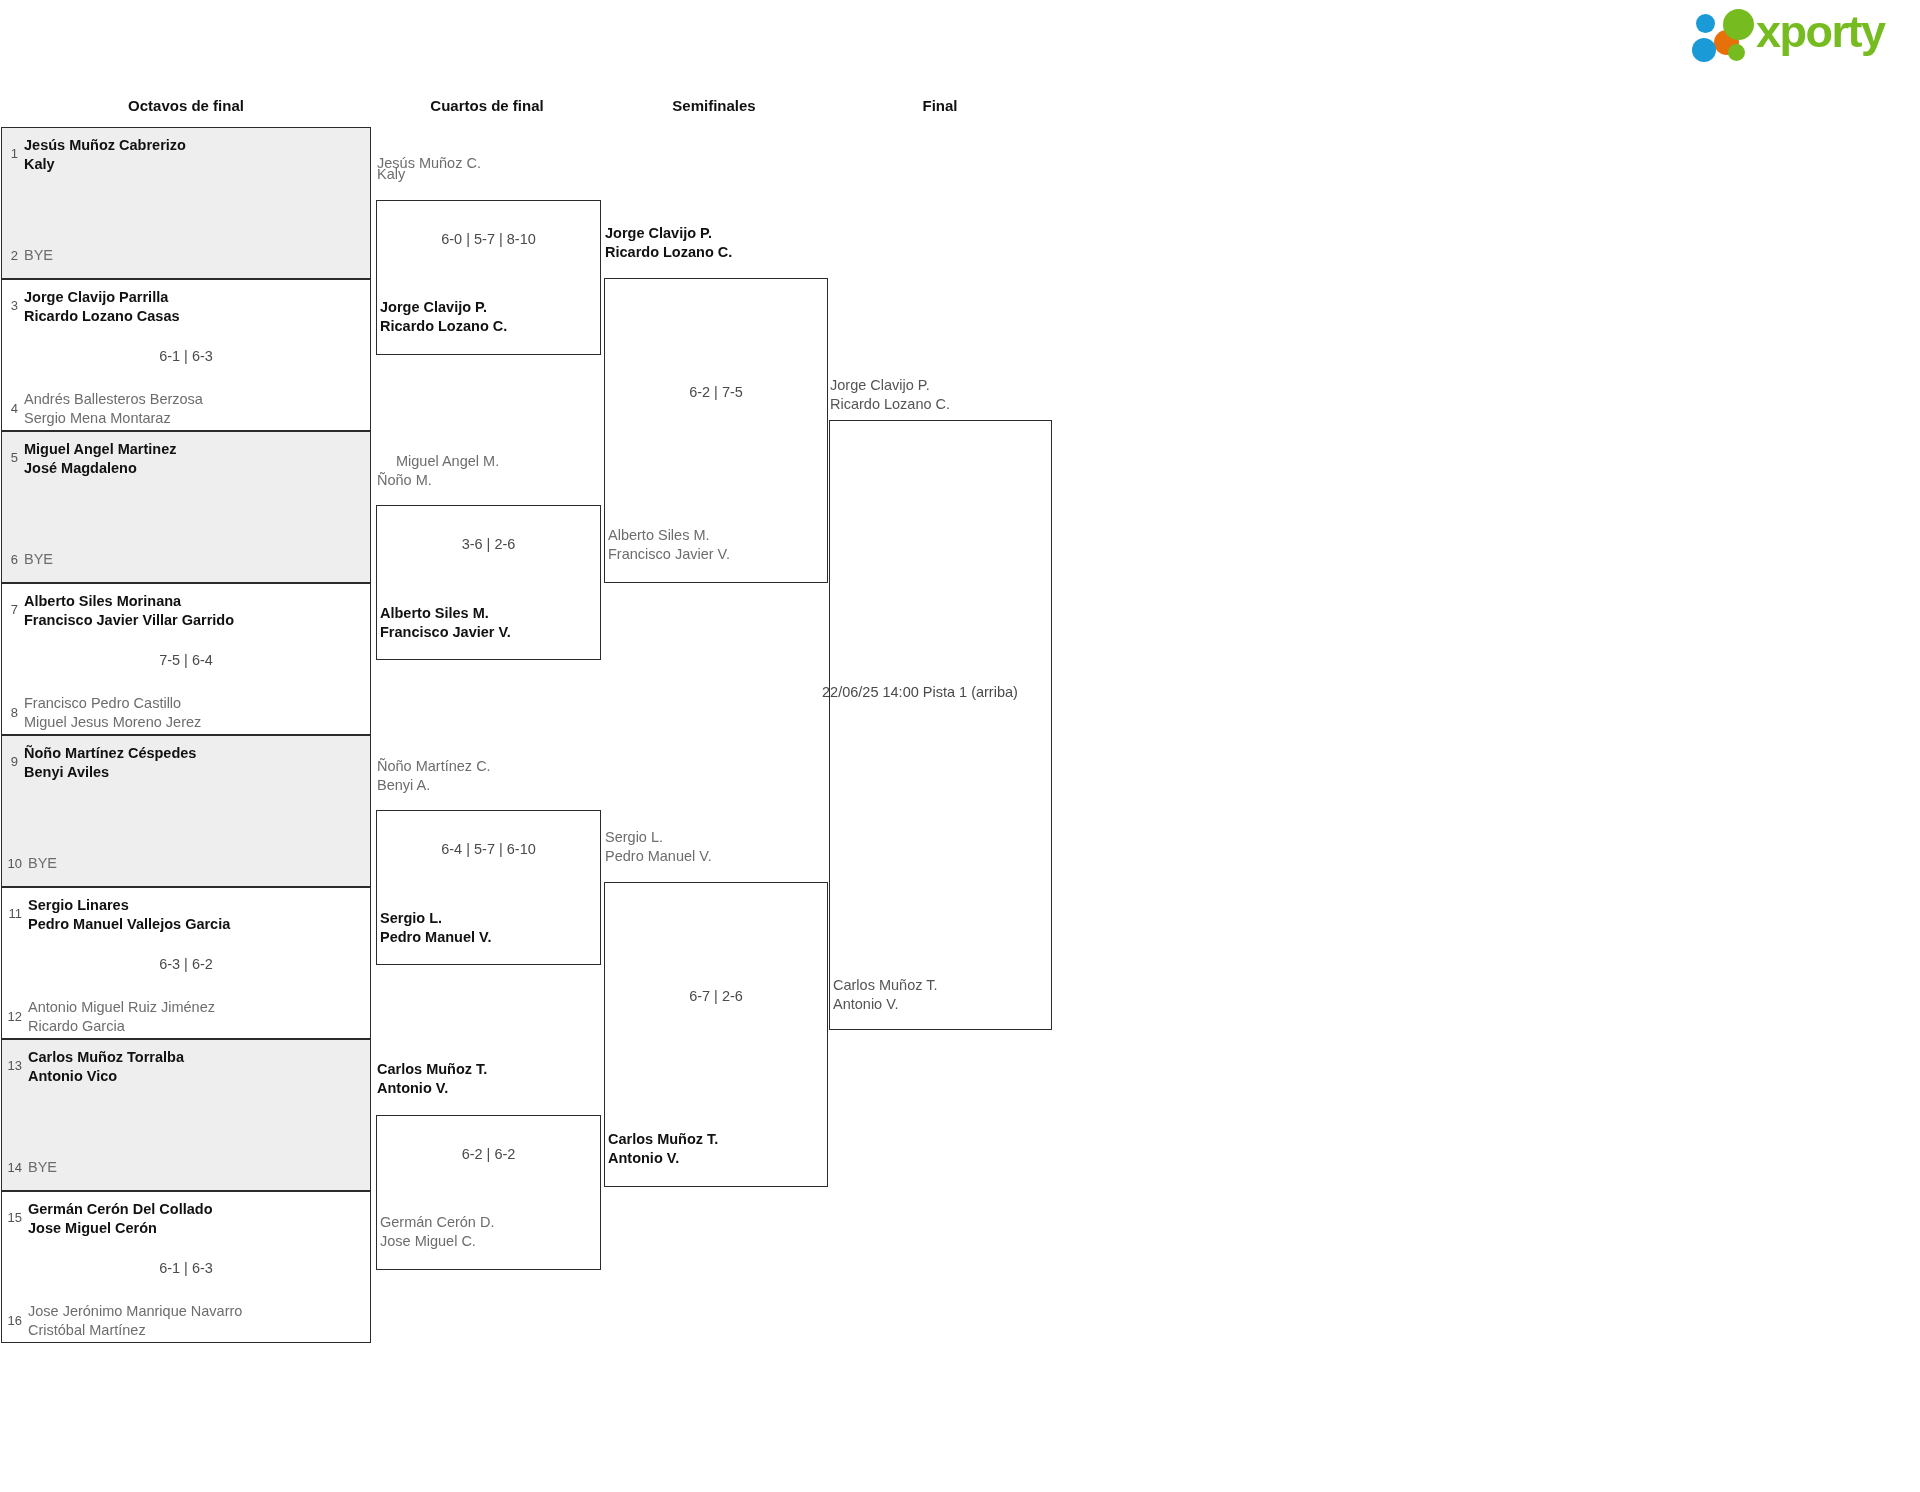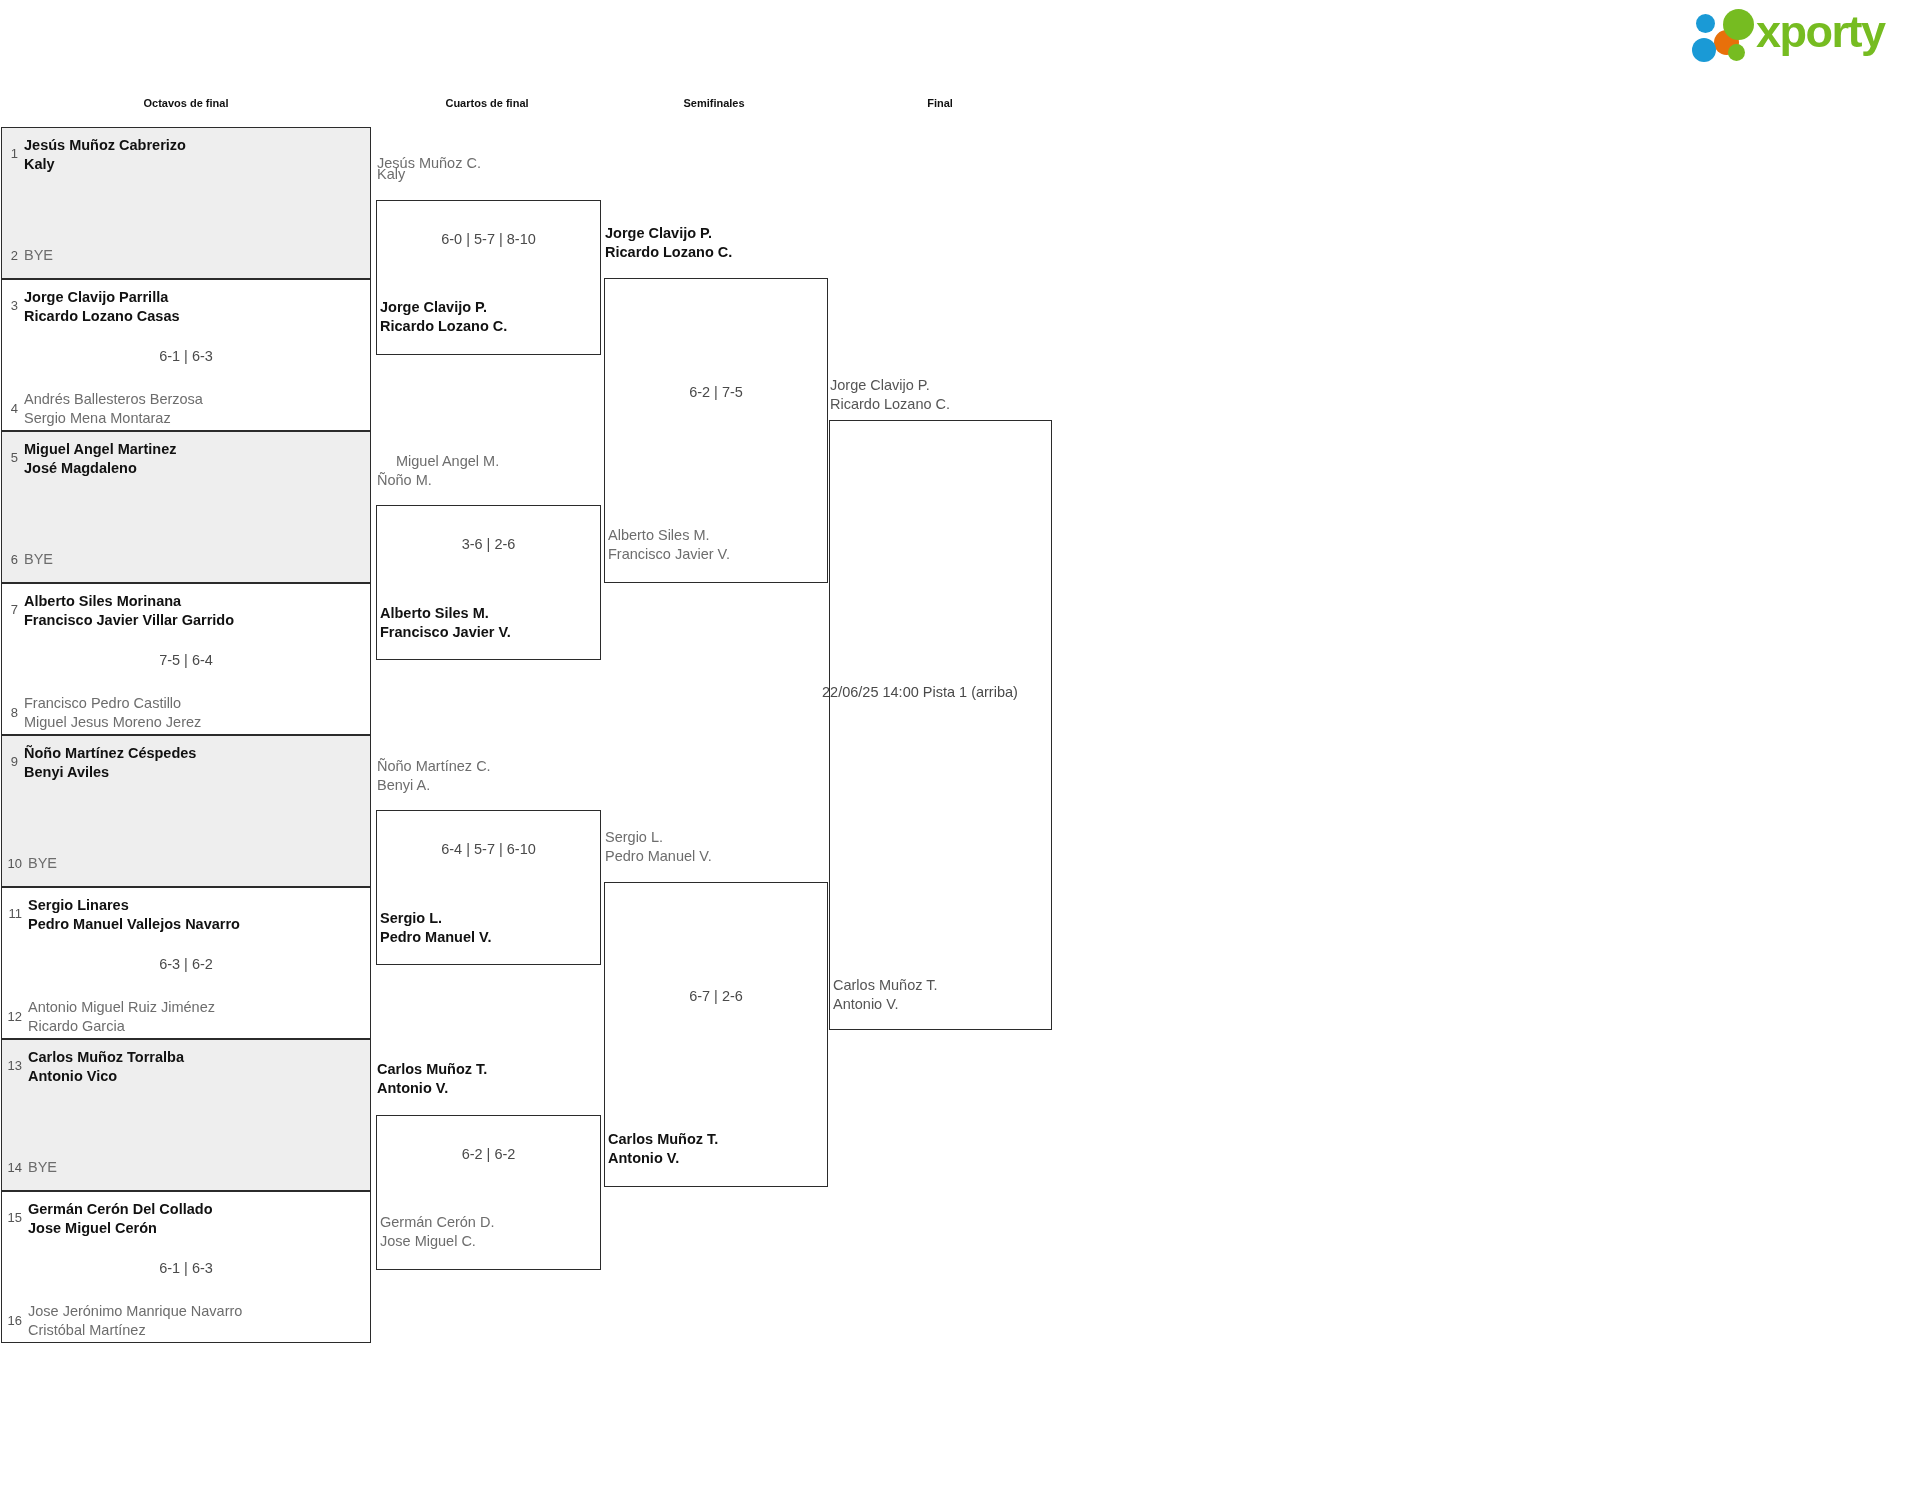--- a/index.html
+++ b/index.html
@@ -21,21 +21,21 @@
   .dot { position: absolute; border-radius: 50%; }
   .d-blue-sm  { left: 6px;  top: 6px;  width: 19px; height: 19px; background: #1a9ad6; }
   .d-orange   { left: 24px; top: 22px; width: 25px; height: 25px; background: #e8700a; }
   .d-blue-lg  { left: 2px;  top: 30px; width: 24px; height: 24px; background: #1a9ad6; }
   .d-green-lg { left: 33px; top: 1px;  width: 31px; height: 31px; background: #76bc21; }
   .d-green-sm { left: 38px; top: 36px; width: 17px; height: 17px; background: #76bc21; }
   .logo-text { position: absolute; left: 66px; top: -1px; font-size: 45px; font-weight: bold;
                color: #76bc21; letter-spacing: -1.5px; line-height: 54px; }
 
   
-  .round-head { position: absolute; font-size: 11px; font-weight: 600; color: #111; text-align: center; }
+  .round-head { position: absolute; font-size: 15px; font-weight: 600; color: #111; text-align: center; }
 
   
   .pair { position: absolute; font-size: 14.5px; line-height: 19px; white-space: nowrap; }
   .pair.win { font-weight: bold; color: #111; }
   .pair.lose { font-weight: normal; color: #6d6d6d; }
   .pair.pending { font-weight: normal; color: #555; }
   .score { position: absolute; font-size: 14.5px; color: #4a4a4a; text-align: center; white-space: nowrap; }
   .seedno { position: absolute; font-size: 13px; color: #555; text-align: right; width: 16px; }
   .schedule { position: absolute; font-size: 14.5px; color: #4a4a4a; white-space: nowrap; }
 
@@ -103,21 +103,21 @@
   <div class="r16box bye" style="top:735px;height:152px;"></div>
   <div class="seedno" style="left:2px;top:754px;">9</div>
   <div class="pair win" style="left:24px;top:744px;">Ñoño Martínez Céspedes</div>
   <div class="pair win" style="left:24px;top:763px;">Benyi Aviles</div>
   <div class="seedno" style="left:0px;top:856px;width:22px;">10</div>
   <div class="pair lose" style="left:28px;top:854px;">BYE</div>
 
   <div class="r16box" style="top:887px;height:152px;"></div>
   <div class="seedno" style="left:0px;top:906px;width:22px;">11</div>
   <div class="pair win" style="left:28px;top:896px;">Sergio Linares</div>
-  <div class="pair win" style="left:28px;top:915px;">Pedro Manuel Vallejos Navarro</div>
+  <div class="pair win" style="left:28px;top:915px;">Pedro Manuel Vallejos Garcia</div>
   <div class="score" style="left:1px;top:956px;width:370px;">6-3 | 6-2</div>
   <div class="seedno" style="left:0px;top:1009px;width:22px;">12</div>
   <div class="pair lose" style="left:28px;top:998px;">Antonio Miguel Ruiz Jiménez</div>
   <div class="pair lose" style="left:28px;top:1017px;">Ricardo Garcia</div>
 
   <div class="r16box bye" style="top:1039px;height:152px;"></div>
   <div class="seedno" style="left:0px;top:1058px;width:22px;">13</div>
   <div class="pair win" style="left:28px;top:1048px;">Carlos Muñoz Torralba</div>
   <div class="pair win" style="left:28px;top:1067px;">Antonio Vico</div>
   <div class="seedno" style="left:0px;top:1160px;width:22px;">14</div>

